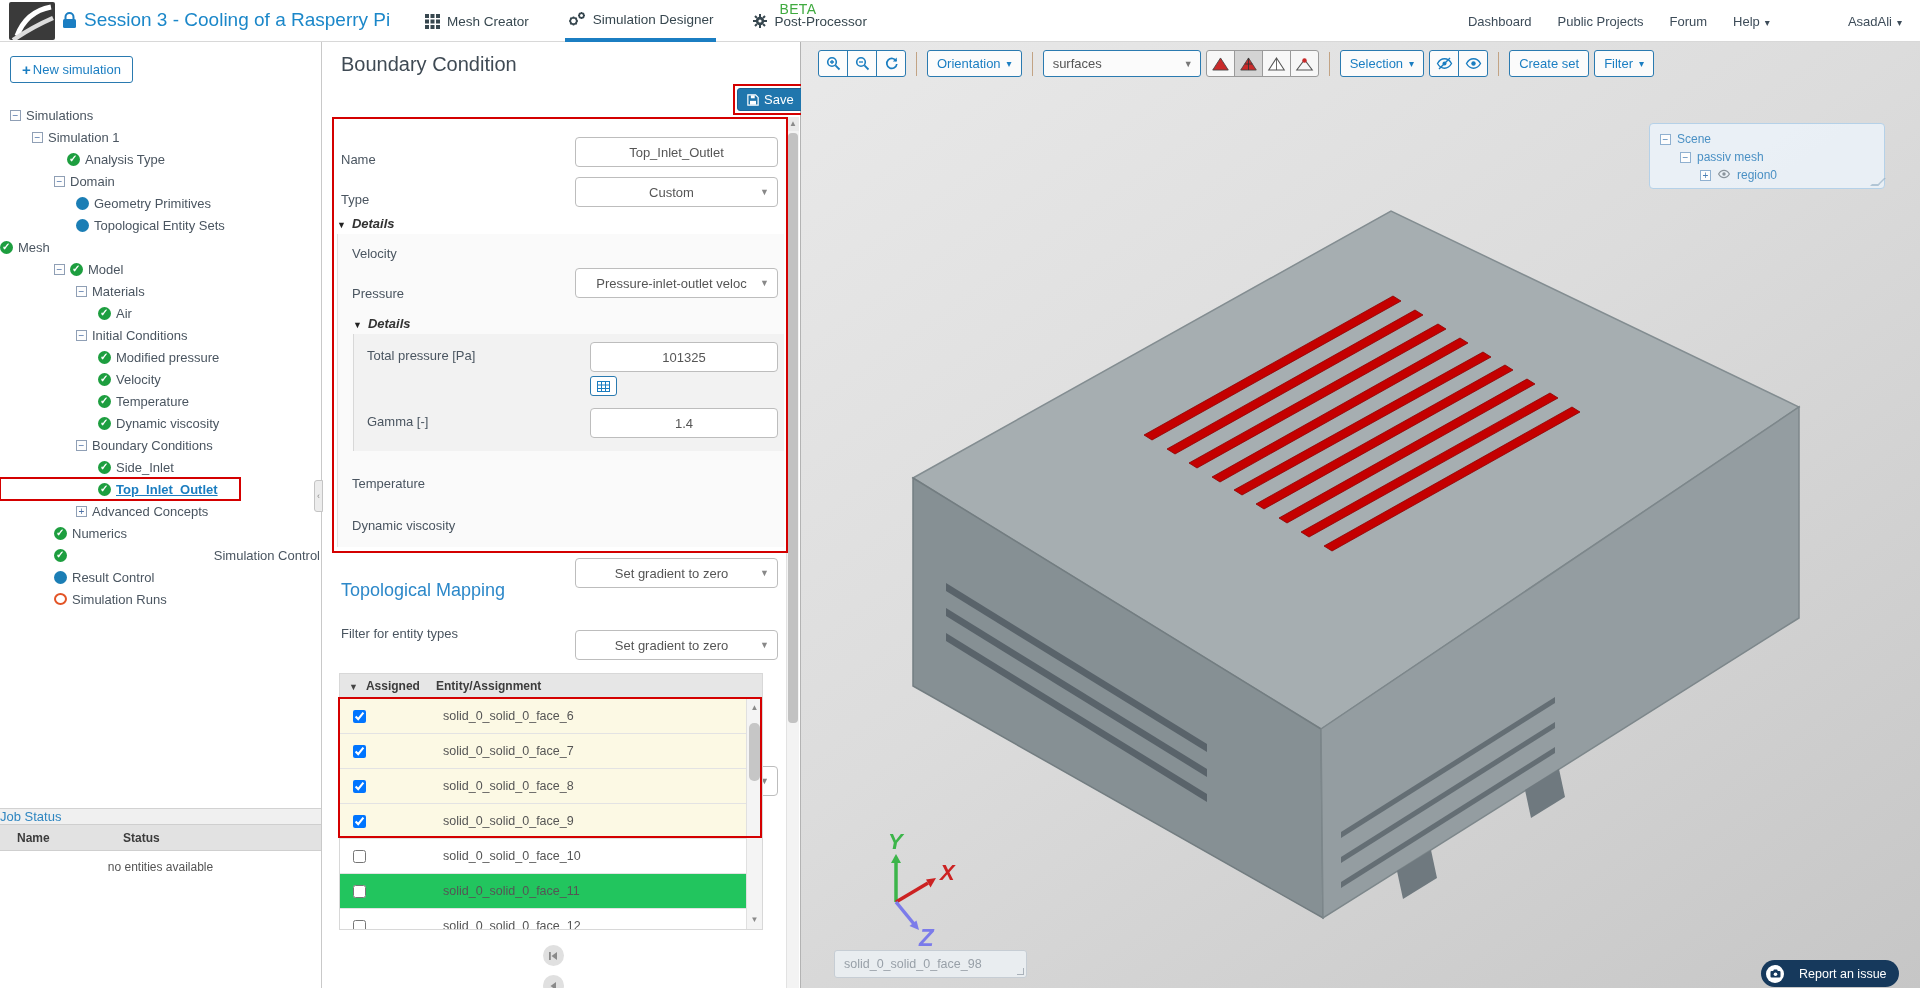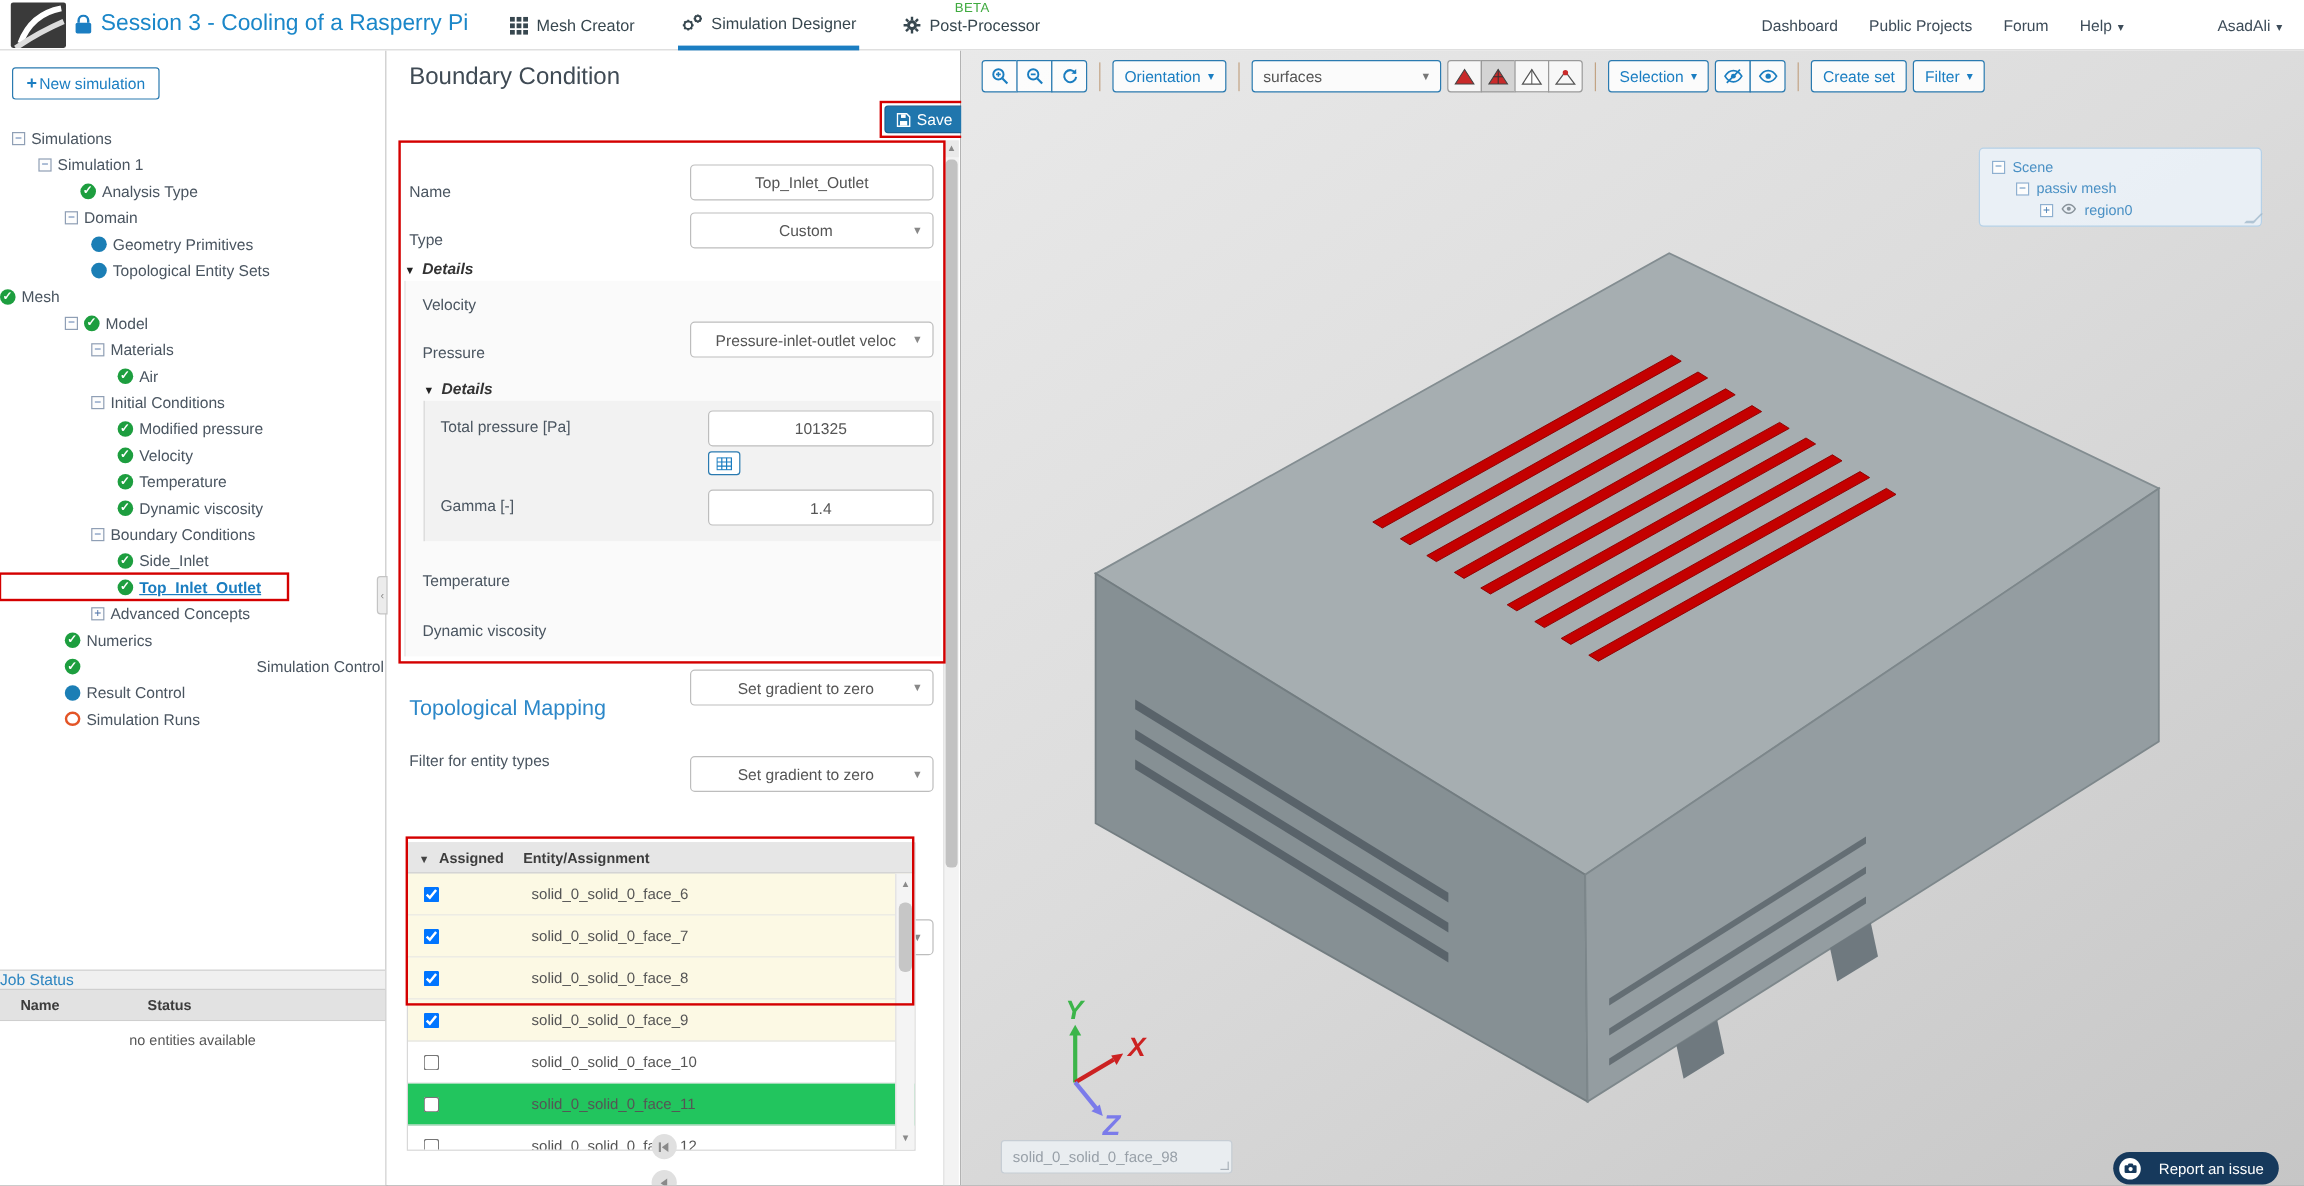--- a/index.html
+++ b/index.html
@@ -10,21 +10,21 @@
   
   .header { position:absolute; top:0; left:0; width:1920px; height:42px; background:#fff;
             border-bottom:1px solid #d8d8d8; z-index:30; }
   .logo { position:absolute; left:9px; top:2px; width:46px; height:38px; background:#3a3a3a; border-radius:2px; }
   .lock { position:absolute; left:62px; top:12px; }
   .app-title { position:absolute; left:84px; top:9px; font-size:19px; color:#1b87c9; }
   .tabs { position:absolute; left:423px; top:0; height:42px; display:flex; gap:34px; }
   .tab { position:relative; display:flex; align-items:center; gap:7px; height:42px; font-size:13.5px;
          color:#37474f; cursor:pointer; padding:0 2px; }
   .tab.active { border-bottom:4px solid #1b7ec2; }
-  .tab .beta { position:absolute; top:1px; left:46px; font-size:11px; color:#3faa3f; letter-spacing:.3px; }
+  .tab .beta { position:absolute; top:1px; left:30px; font-size:14px; color:#3faa3f; letter-spacing:.3px; }
   .header-links { position:absolute; right:18px; top:0; height:42px; display:flex; align-items:center; gap:26px;
                   font-size:13px; color:#3d4c59; }
   .hlink { cursor:pointer; }
   .hl-caret::after { content:"▾"; color:#3d4c59; font-size:10px; margin-left:5px; }
   .user { margin-left:52px; }
 
   
   .sidebar { position:absolute; top:42px; left:0; width:322px; height:946px; background:#fff;
              border-right:1px solid #c9c9c9; }
   .new-sim { position:absolute; left:10px; top:14px; height:27px; padding:0 11px; background:#fff;
@@ -75,21 +75,21 @@
   .dets { font-size:13px; font-weight:bold; font-style:italic; color:#333; }
   .dets::before { content:"▼"; font-style:normal; font-size:9px; color:#222; margin-right:6px; }
   .block1 { left:14px; top:192px; width:447px; height:313px; background:#fafafa; border-left:1px solid #e2e2e2; }
   .block2 { left:30px; top:292px; width:431px; height:117px; background:#f2f2f2; border-left:1px solid #d8d8d8; }
   .num-input { width:188px; }
   .grid-btn { left:267px; top:334px; width:27px; height:20px; border:1px solid #2a7ab0; border-radius:3px;
               background:#fff; display:flex; align-items:center; justify-content:center; cursor:pointer; }
   .topo-title { left:18px; top:538px; font-size:18px; color:#2c88c9; }
 
   .map-table { left:16px; top:631px; width:424px; height:257px; border:1px solid #d8d8d8; background:#fff;
-               overflow:hidden;margin-top:29px; }
+               overflow:hidden; }
   .mt-head { height:25px; background:#e6e6e6; border-bottom:1px solid #c9c9c9; display:flex; align-items:center;
              font-size:12px; font-weight:bold; color:#3c3c3c; }
   .mt-head .h1 { padding-left:9px; width:96px; }
   .mt-head .h1::before { content:"▼"; font-size:9px; color:#444; margin-right:8px; }
   .mt-row { height:35px; display:flex; align-items:center; border-bottom:1px solid #e3e3e3; font-size:12.5px;
             color:#555; }
   .mt-row input { margin-left:13px; width:13px; height:13px; }
   .mt-row .ename { margin-left:77px; }
   .mt-row.checked { background:#fcf9e4; }
   .mt-row.alt { background:#22c55e; }

